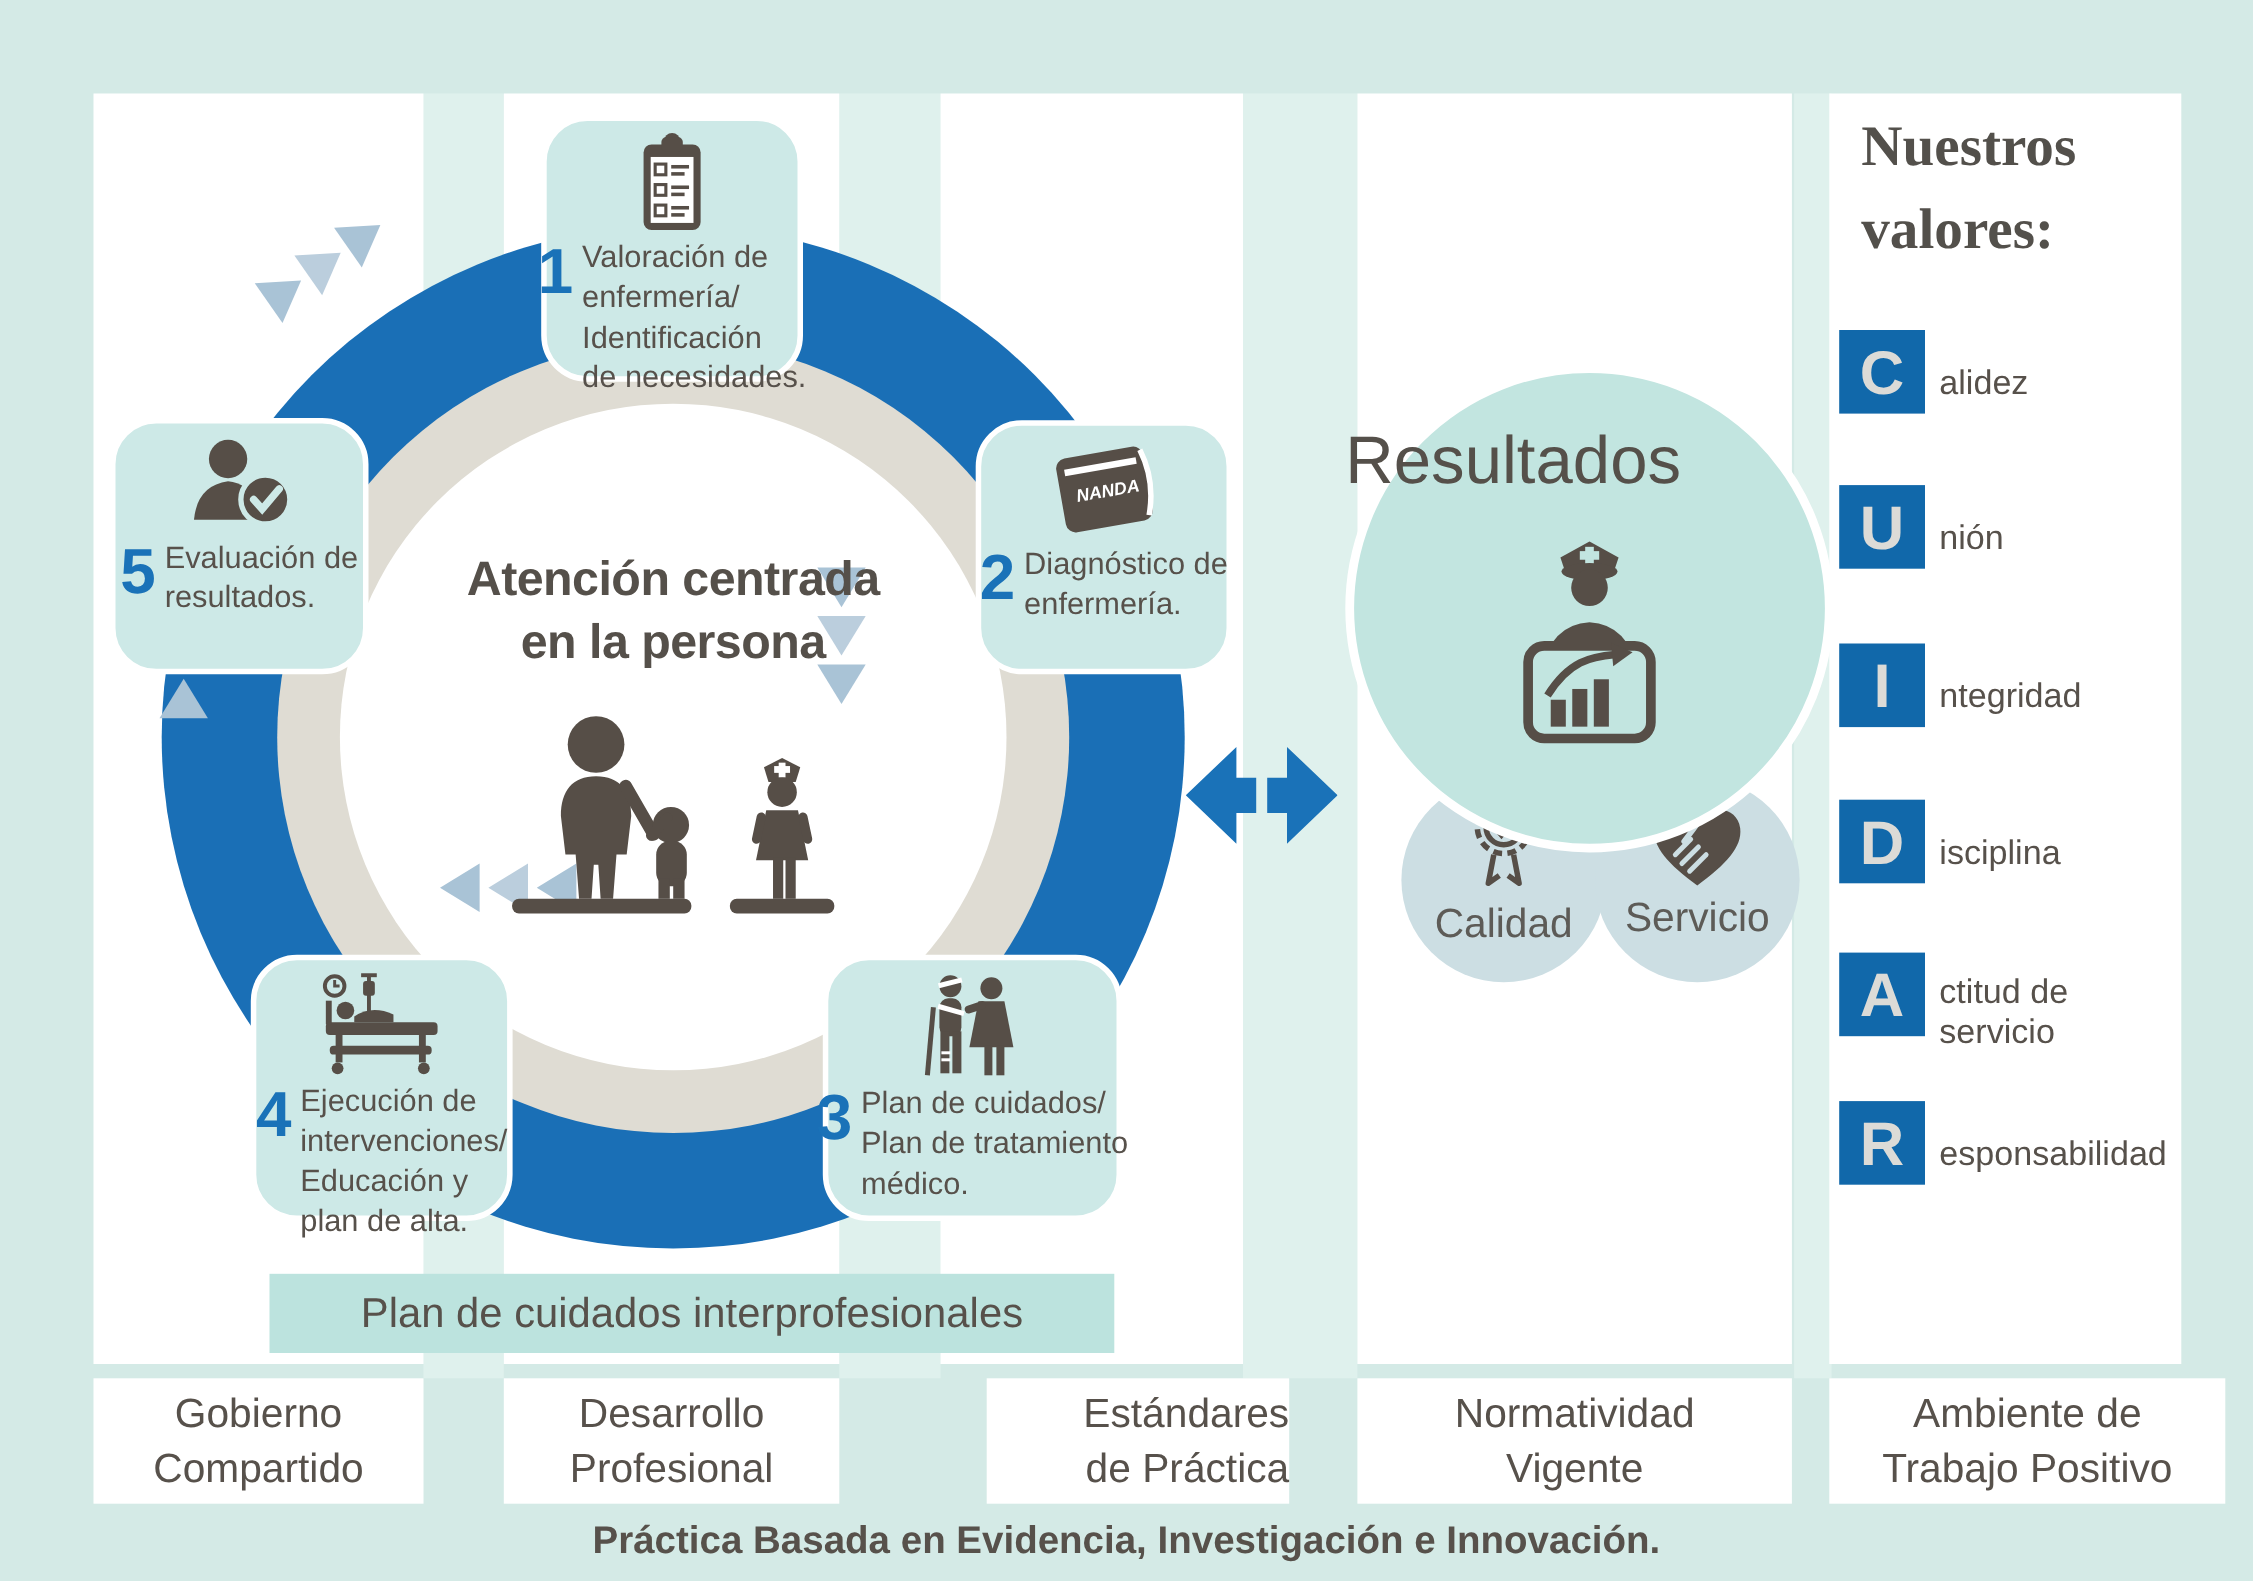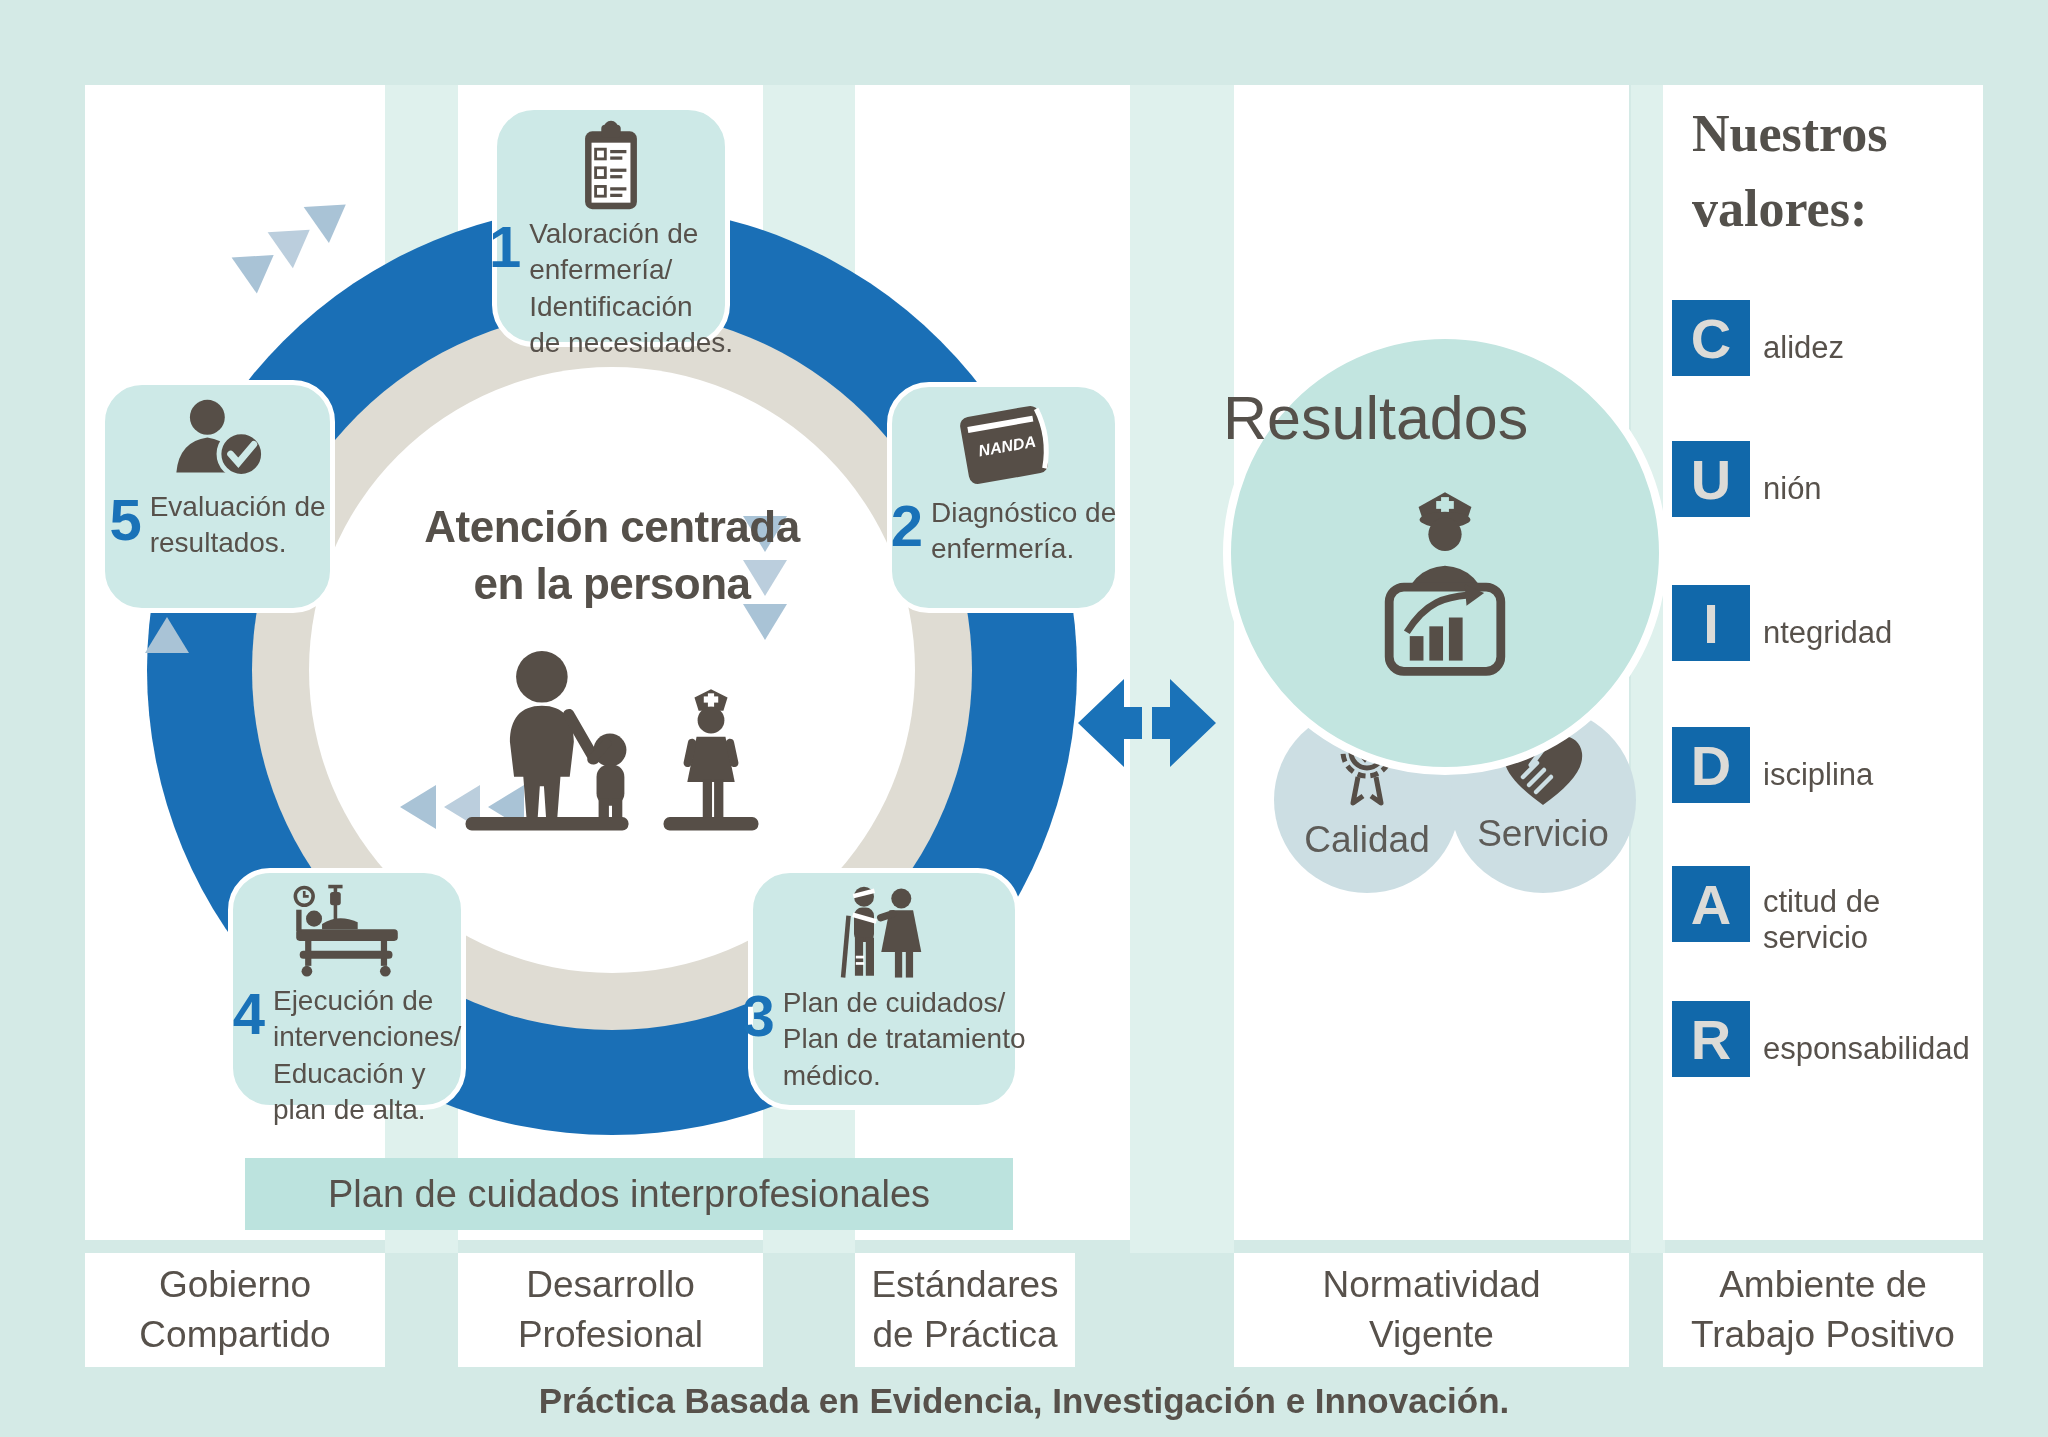--- a/index.html
+++ b/index.html
@@ -363,28 +363,28 @@
   </div>
 
   <div class="pillar" style="left:85px;width:300px;">
     <span class="ln">Gobierno</span>
     <span class="ln">Compartido</span>
   </div>
   <div class="pillar" style="left:458px;width:305px;">
     <span class="ln">Desarrollo</span>
     <span class="ln">Profesional</span>
   </div>
-  <div class="pillar" style="left:855px;width:220px;">
+  <div class="pillar" style="left:897px;width:275px;align-items:flex-end;">
     <span class="ln">Estándares</span>
     <span class="ln">de Práctica</span>
   </div>
   <div class="pillar" style="left:1234px;width:395px;">
     <span class="ln">Normatividad</span>
     <span class="ln">Vigente</span>
   </div>
-  <div class="pillar" style="left:1663px;width:320px;">
+  <div class="pillar" style="left:1663px;width:360px;">
     <span class="ln">Ambiente de</span>
     <span class="ln">Trabajo Positivo</span>
   </div>
 
   <div class="abs footer">Práctica Basada en Evidencia, Investigación e Innovación.</div>
 
 </div>
 
 </body></html>

